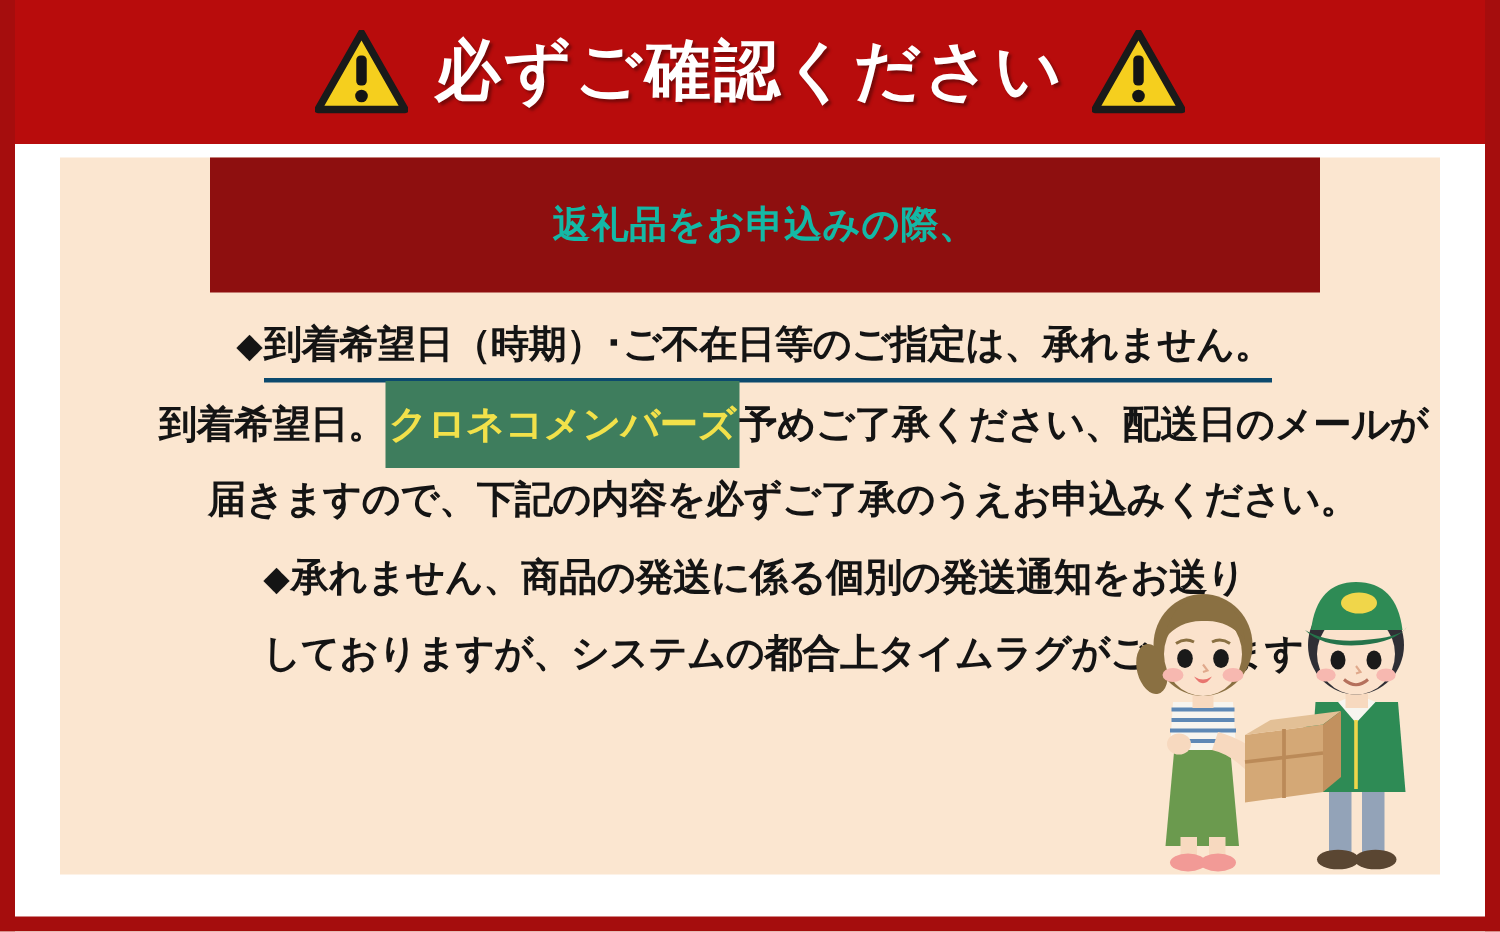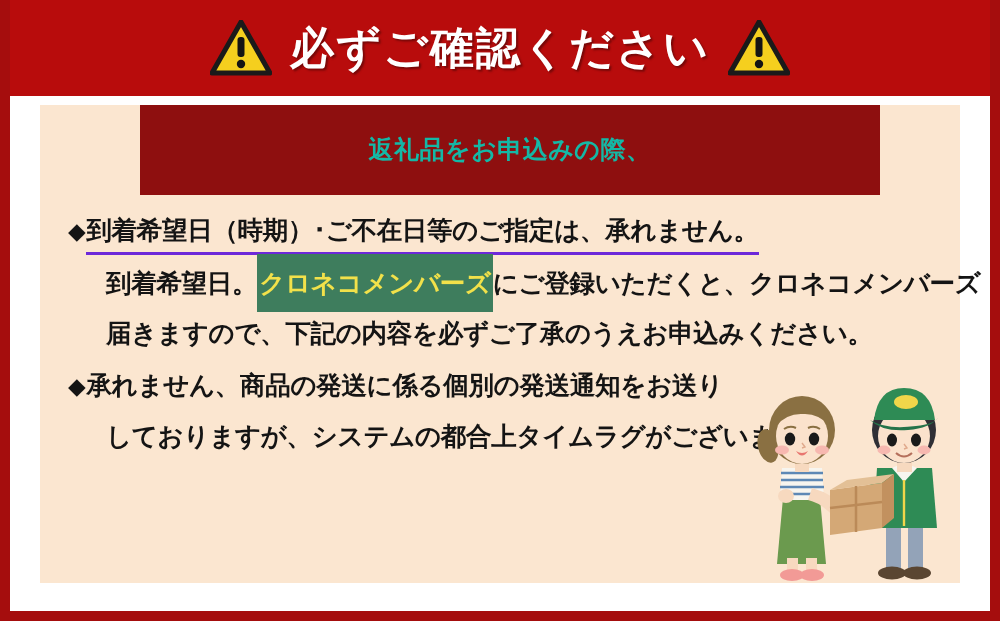--- a/index.html
+++ b/index.html
@@ -12,20 +12,21 @@
   }
 
   #notice-root {
     position: relative;
     width: 1000px;
     height: 621px;
     background: #ffffff;
     border: 10px solid #a50d0d;
     border-top-width: 0;
     overflow: hidden;
+    text-align: center;
   }
 
   
   .header-band {
     position: absolute;
     left: -10px;
     top: 0;
     width: 1000px;
     height: 96px;
     background: #b80c0c;
@@ -103,21 +104,21 @@
   .body-line.indent { padding-left: 38px; }
 
   .bullet-mark {
     font-size: 23px;
     font-weight: 700;
     color: #141414;
     margin-right: 1px;
   }
 
   .underlined {
-    border-bottom: 3px solid #6d28d9;
+    border-bottom: 3px solid #0c4a6e;
     padding-bottom: 2px;
     display: inline-block;
     line-height: 40px;
   }
 
   .highlight {
     background: #3e7d5d;
     color: #f2e14a;
     padding: 14px 2px;
   }
@@ -163,21 +164,21 @@
     <div class="body-list">
 
       <div class="bullet-item">
         <div class="body-line">
           <span class="bullet-mark">◆</span><span class="underlined">到着希望日（時期）･ご不在日等のご指定は、承れません。</span>
         </div>
       </div>
 
       <div class="bullet-item">
         <div class="body-line indent">
-          <span>到着希望日。</span><span class="highlight">クロネコメンバーズ</span><span>にご登録いただくと、クロネコメンバーズ</span>
+          <span>到着希望日。</span><span class="highlight">クロネコメンバーズ</span><span>予めご了承ください、配送日のメールが</span>
         </div>
         <div class="body-line indent">
           <span>届きますので、下記の内容を必ずご了承のうえお申込みください。</span>
         </div>
       </div>
 
       <div class="bullet-item">
         <div class="body-line">
           <span class="bullet-mark">◆</span><span>承れません、商品の発送に係る個別の発送通知をお送り</span>
         </div>

